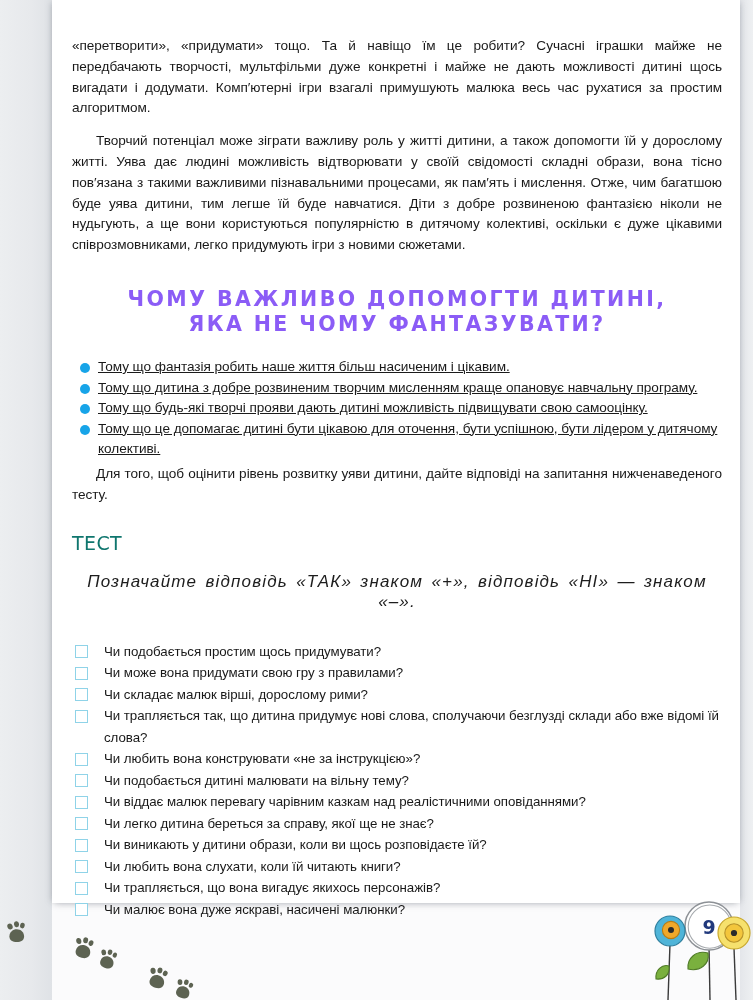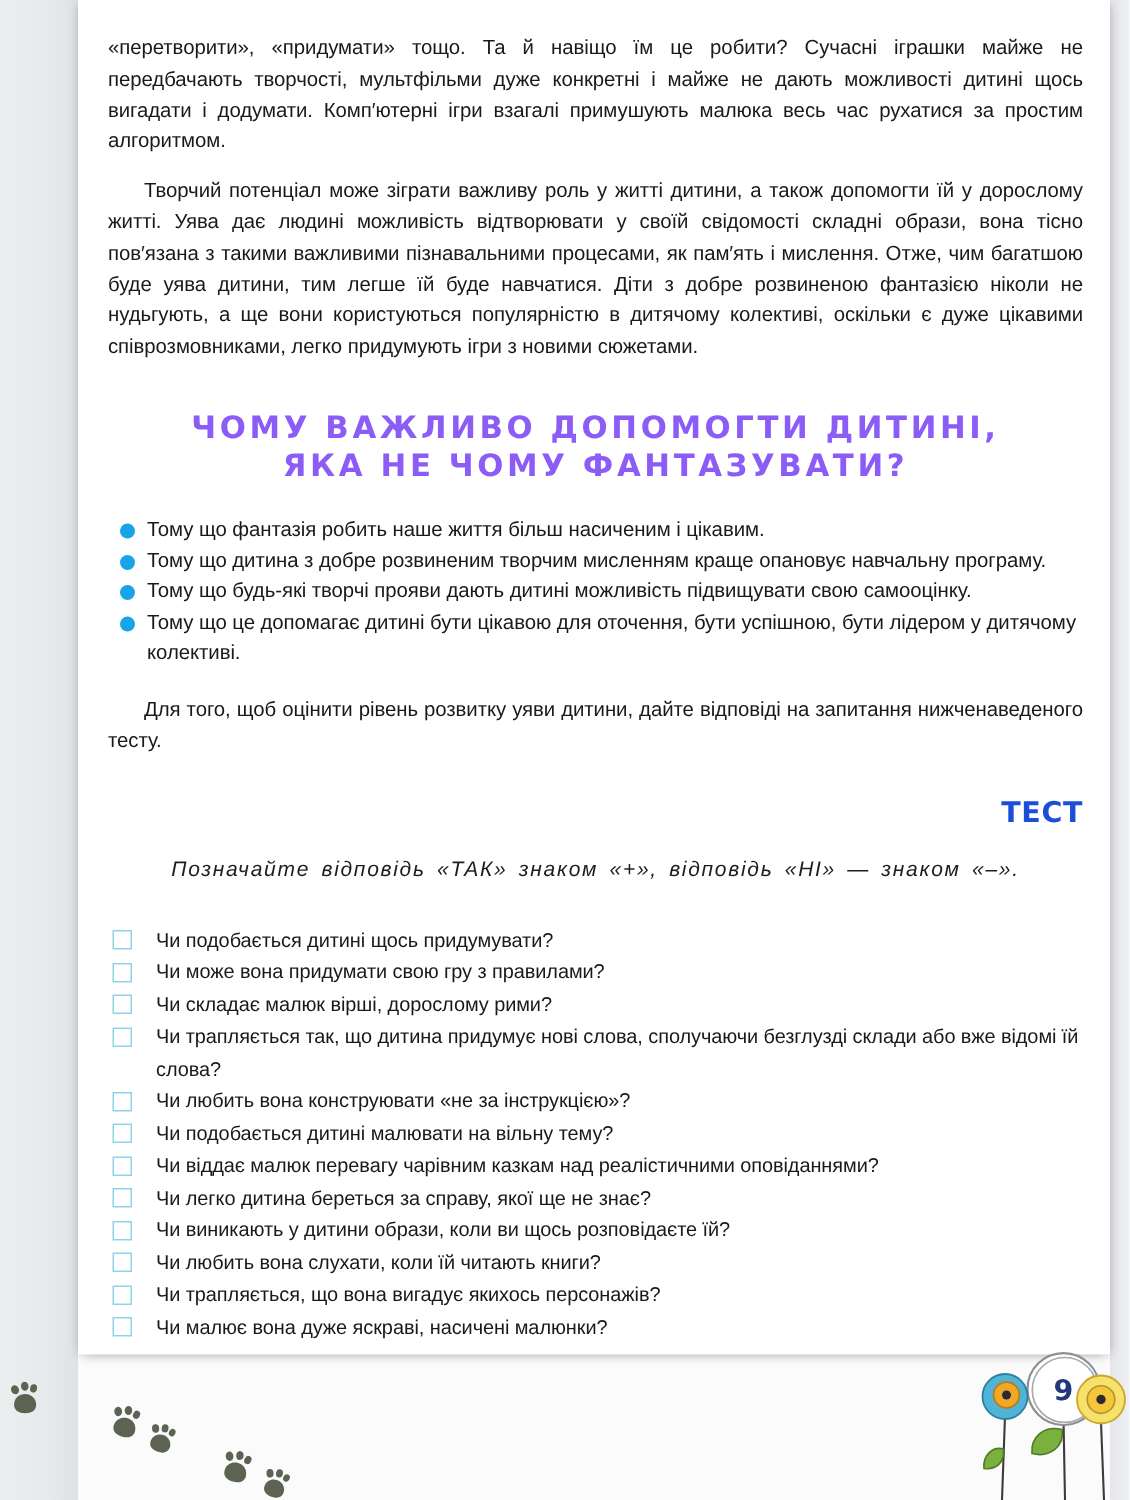--- a/index.html
+++ b/index.html
@@ -54,21 +54,21 @@
   }
 
   
   .content {
     position: absolute;
     left: 52px;
     top: 0;
     width: 688px;
     height: 688px;
     box-sizing: border-box;
-    padding: 22px 18px 0 20px;
+    padding: 36px 18px 0 20px;
     color: #1b1b1b;
   }
 
   p.body-par {
     margin: 0;
     font-size: 13.6px;
     line-height: 20.8px;
     text-align: justify;
     text-justify: inter-word;
     letter-spacing: -0.05px;
@@ -86,22 +86,23 @@
     font-weight: bold;
     letter-spacing: 2.4px;
     line-height: 25px;
     font-family: "DejaVu Sans", "Liberation Sans", sans-serif;
   }
   .section-heading .ln { display: block; white-space: nowrap; }
 
   
   ul.bullet-list {
     list-style: none;
-    margin: 20px 0 17px 0;
+    margin: 20px 0 4px 0;
     padding: 0;
+    text-decoration: underline;
   }
   ul.bullet-list li {
     position: relative;
     padding-left: 26px;
     font-size: 13.6px;
     line-height: 20.6px;
     margin-bottom: 0px;
     color: #191919;
     letter-spacing: -0.05px;
   }
@@ -115,32 +116,32 @@
     border-radius: 50%;
     background: #17a4e8;
   }
 
   
   .after-list { margin-top: 21px; }
 
   
   .test-heading {
     margin: 26px 0 0 0;
-    text-align: right;
-    color: #1d4ed8;
+    text-align: left;
+    color: #0f766e;
     font-size: 19px;
-    font-weight: bold;
+    font-weight: normal;
     letter-spacing: 0.4px;
     font-family: "DejaVu Sans", "Liberation Sans", sans-serif;
   }
   .test-note {
     margin: 18px 0 0 0;
     text-align: center;
     font-style: italic;
-    font-size: 14px;
+    font-size: 17px;
     letter-spacing: 1.15px;
     color: #1d1d1d;
     word-spacing: 2.5px;
   }
 
   
   ul.check-list {
     list-style: none;
     margin: 29px 0 0 0;
     padding: 0 0 0 1px;
@@ -223,21 +224,21 @@
       <li><span>Тому що будь-які творчі прояви дають дитині можливість підвищувати свою самооцінку.</span></li>
       <li><span>Тому що це допомагає дитині бути цікавою для оточення, бути успішною, бути лідером у дитячому колективі.</span></li>
     </ul>
 
     <p class="body-par indent after-list">Для того, щоб оцінити рівень розвитку уяви дитини, дайте відповіді на запитання нижченаведеного тесту.</p>
 
     <div class="test-heading">ТЕСТ</div>
     <div class="test-note">Позначайте відповідь «ТАК» знаком «+», відповідь «НІ» — знаком «–».</div>
 
     <ul class="check-list">
-      <li><span class="cbox"></span><span>Чи подобається дитині щось придумувати?</span></li>
+      <li><span class="cbox"></span><span>Чи подобається простим щось придумувати?</span></li>
       <li><span class="cbox"></span><span>Чи може вона придумати свою гру з правилами?</span></li>
       <li><span class="cbox"></span><span>Чи складає малюк вірші, дорослому рими?</span></li>
       <li><span class="cbox"></span><span>Чи трапляється так, що дитина придумує нові слова, сполучаючи безглузді склади або вже відомі їй слова?</span></li>
       <li><span class="cbox"></span><span>Чи любить вона конструювати «не за інструкцією»?</span></li>
       <li><span class="cbox"></span><span>Чи подобається дитині малювати на вільну тему?</span></li>
       <li><span class="cbox"></span><span>Чи віддає малюк перевагу чарівним казкам над реалістичними оповіданнями?</span></li>
       <li><span class="cbox"></span><span>Чи легко дитина береться за справу, якої ще не знає?</span></li>
       <li><span class="cbox"></span><span>Чи виникають у дитини образи, коли ви щось розповідаєте їй?</span></li>
       <li><span class="cbox"></span><span>Чи любить вона слухати, коли їй читають книги?</span></li>
       <li><span class="cbox"></span><span>Чи трапляється, що вона вигадує якихось персонажів?</span></li>

